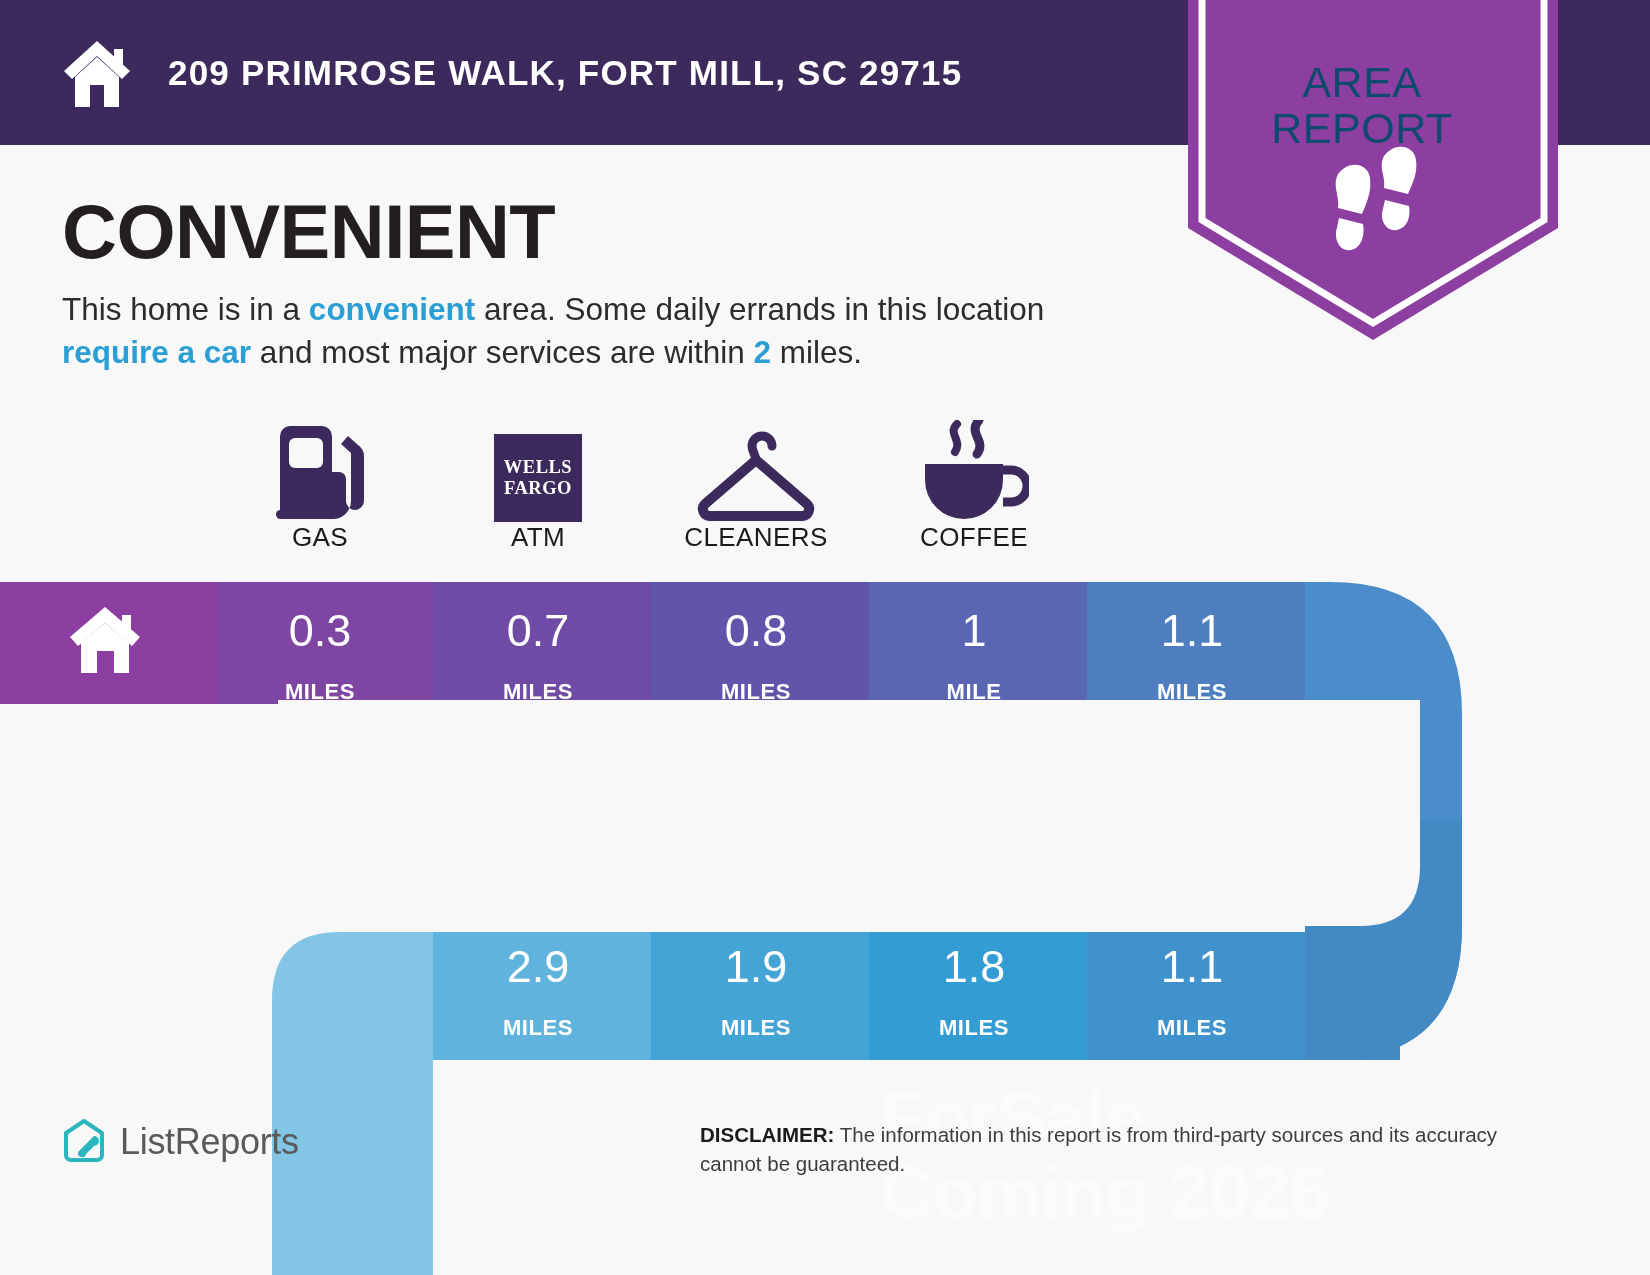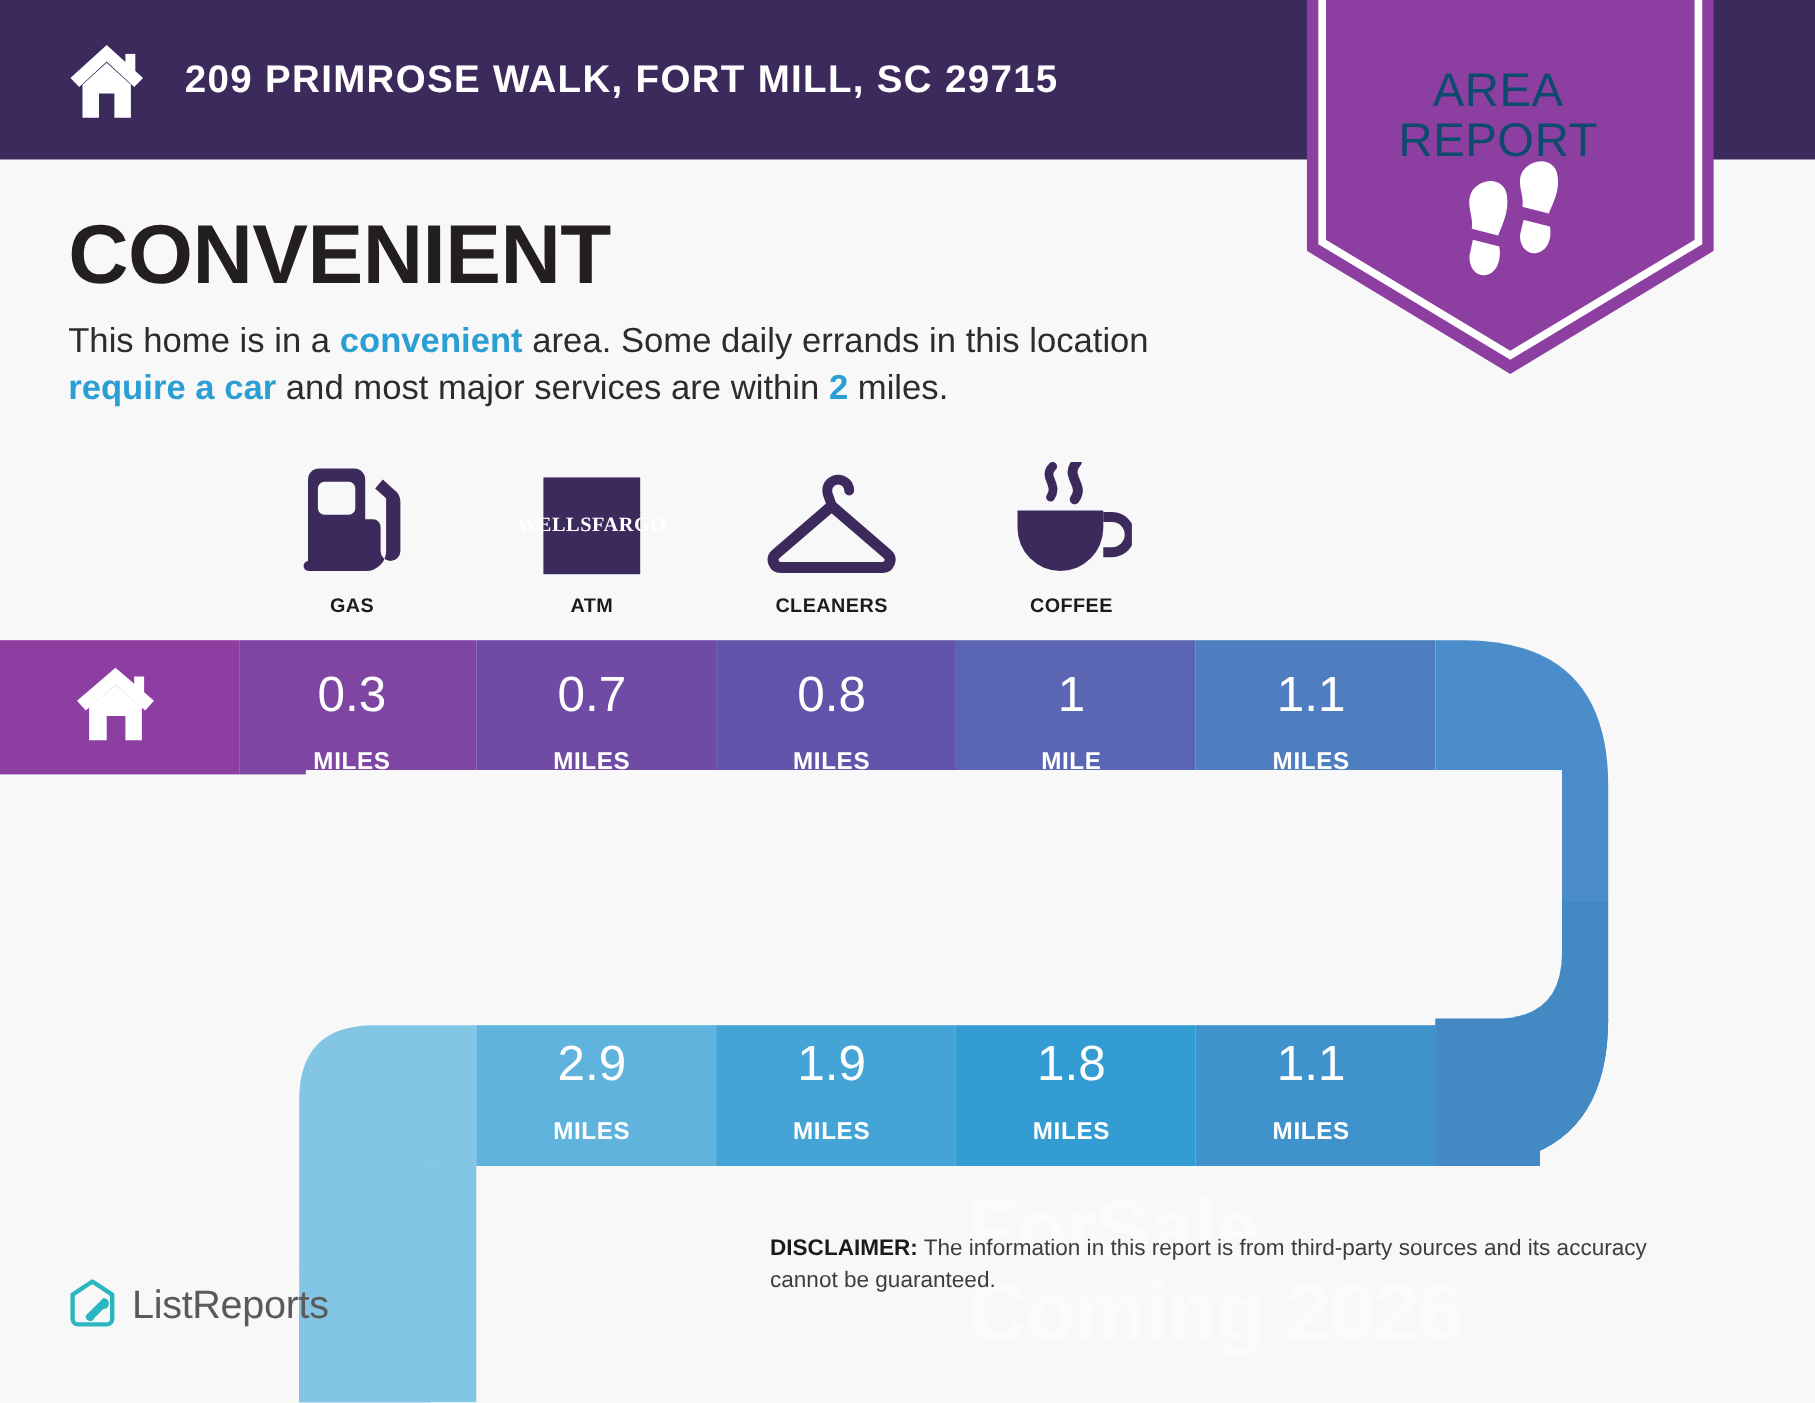--- a/index.html
+++ b/index.html
@@ -50,26 +50,26 @@
   
   .icon-row { position: absolute; left: 0; width: 1650px; display: flex; }
   .icon-row.row1 { top: 418px; }
   .icon-row.row2 { top: 752px; }
   .icon-cell {
     width: 218px; display: flex; flex-direction: column;
     align-items: center; justify-content: flex-end;
   }
   .icon-art { height: 104px; display:flex; align-items:flex-end; justify-content:center; }
   .icon-label {
-    margin-top: 18px; font-size: 18px; font-weight: 700; color: #1b1b1b;
+    font-size: 26px; font-weight: 400; color: #1b1b1b;
     letter-spacing: 0.4px; white-space: nowrap;
   }
   .wf-logo {
     width: 88px; height: 88px; background: #3d2a5c; color: #fff;
-    display: flex; align-items: center; justify-content: center;
+    display: flex; flex-direction: column; align-items: center; justify-content: center;
     font-family: "Liberation Serif", serif; font-size: 18.5px; font-weight: 700;
     line-height: 1.12; letter-spacing: 0.5px;
   }
   .amc { display:flex; flex-direction:column; align-items:center; color:#3d2a5c; }
   .amc-word { font-size: 44px; font-weight: 700; letter-spacing: -3px; line-height: 0.9; }
   .amc-sub { font-size: 15.5px; font-weight: 700; letter-spacing: 3.2px; margin-top: 3px; }
   .rx { font-family: "Liberation Serif", serif; font-size: 82px; font-weight:700;
         color:#3d2a5c; line-height: 0.85; letter-spacing:-2px; }
   .rx sub { font-size: 0.62em; vertical-align: -0.26em; margin-left:-6px; }
 
@@ -82,21 +82,21 @@
   .seg-unit { font-size: 22px; font-weight: 700; margin-top: 26px; letter-spacing: 0.6px; }
   .band-home { position: absolute; z-index: 3; left: 66px; top: 605px; }
 
   
   .watermark {
     position: absolute; left: 880px; top: 1080px; width: 740px;
     color: #fbfbfb; font-size: 74px; font-weight: 700; line-height: 1.02;
     letter-spacing: -1px; z-index: 1; text-align: left;
   }
   .logo {
-    position: absolute; left: 62px; top: 1162px; display: flex; align-items: center; z-index: 4;
+    position: absolute; left: 62px; top: 1118px; display: flex; align-items: center; z-index: 4;
   }
   .logo-text { margin-left: 14px; font-size: 36px; color: #5a5a5a; font-weight: 400; letter-spacing:-0.3px; }
   .disclaimer {
     position: absolute; left: 700px; top: 1120px; width: 820px; z-index: 4;
     font-size: 20.5px; line-height: 1.42; color: #3d3d3d;
   }
   .disclaimer b { font-weight: 700; color: #1b1b1b; }
 </style>
 </head>
 <body>

